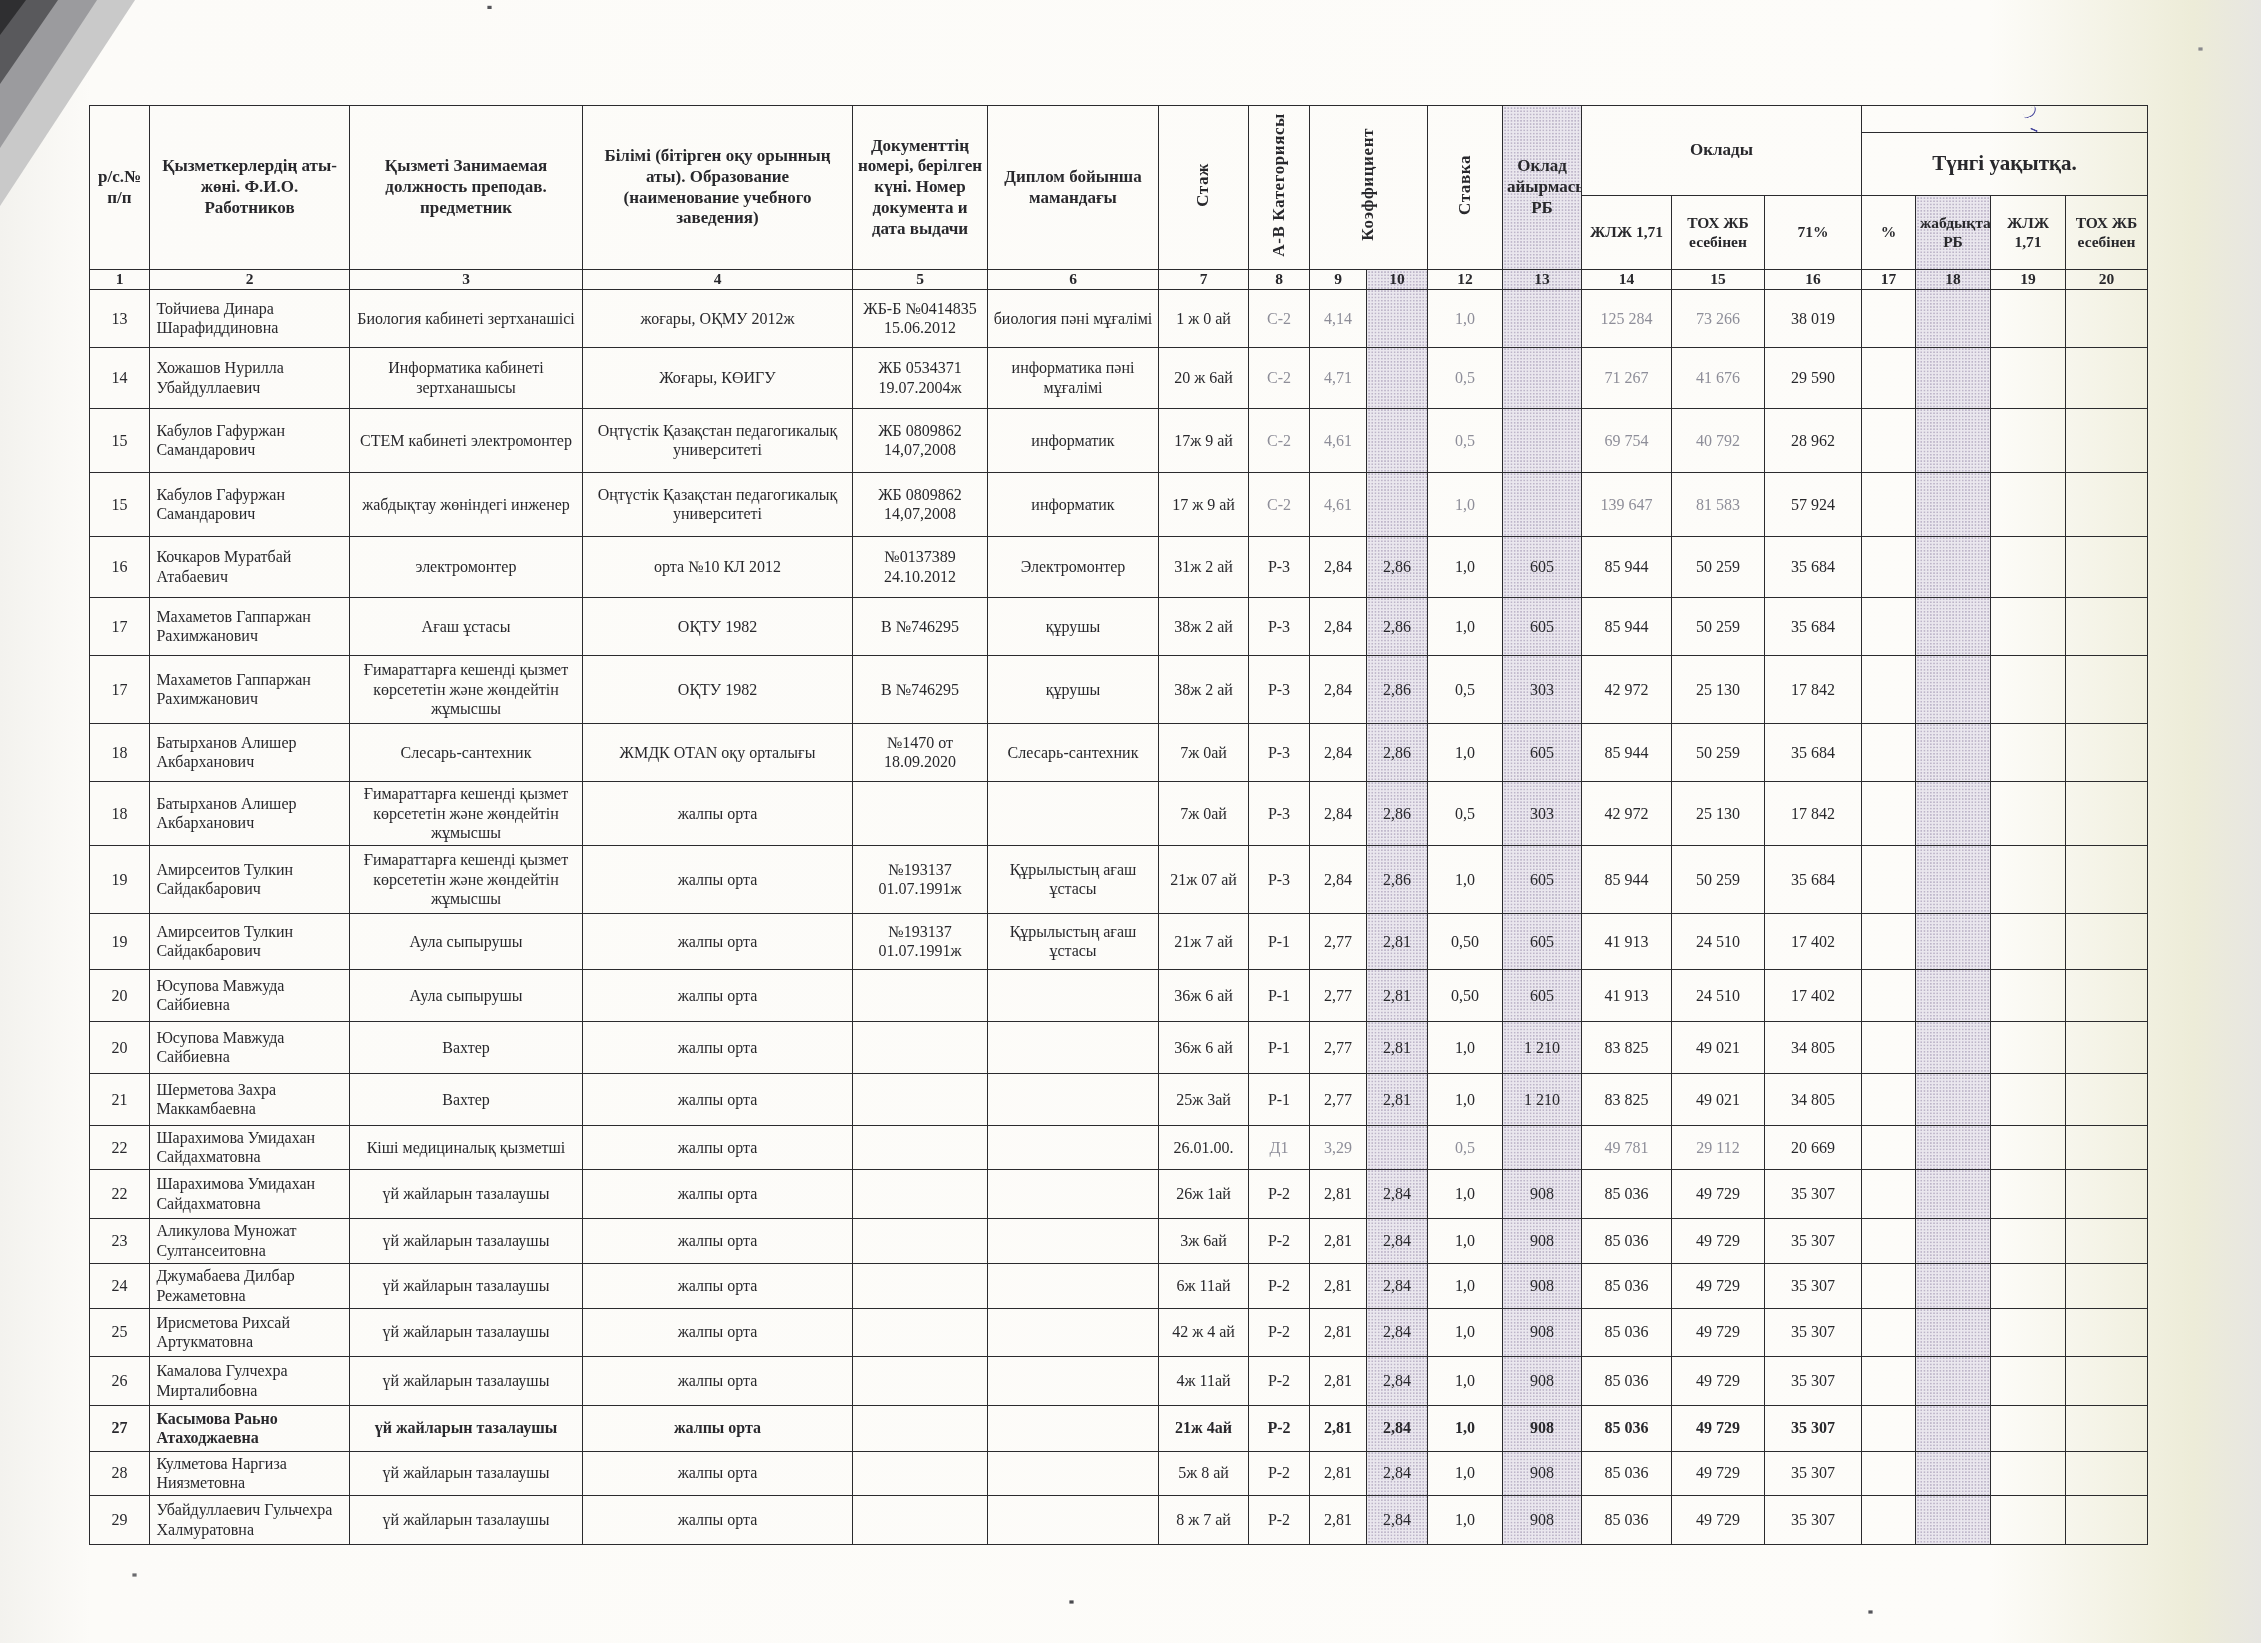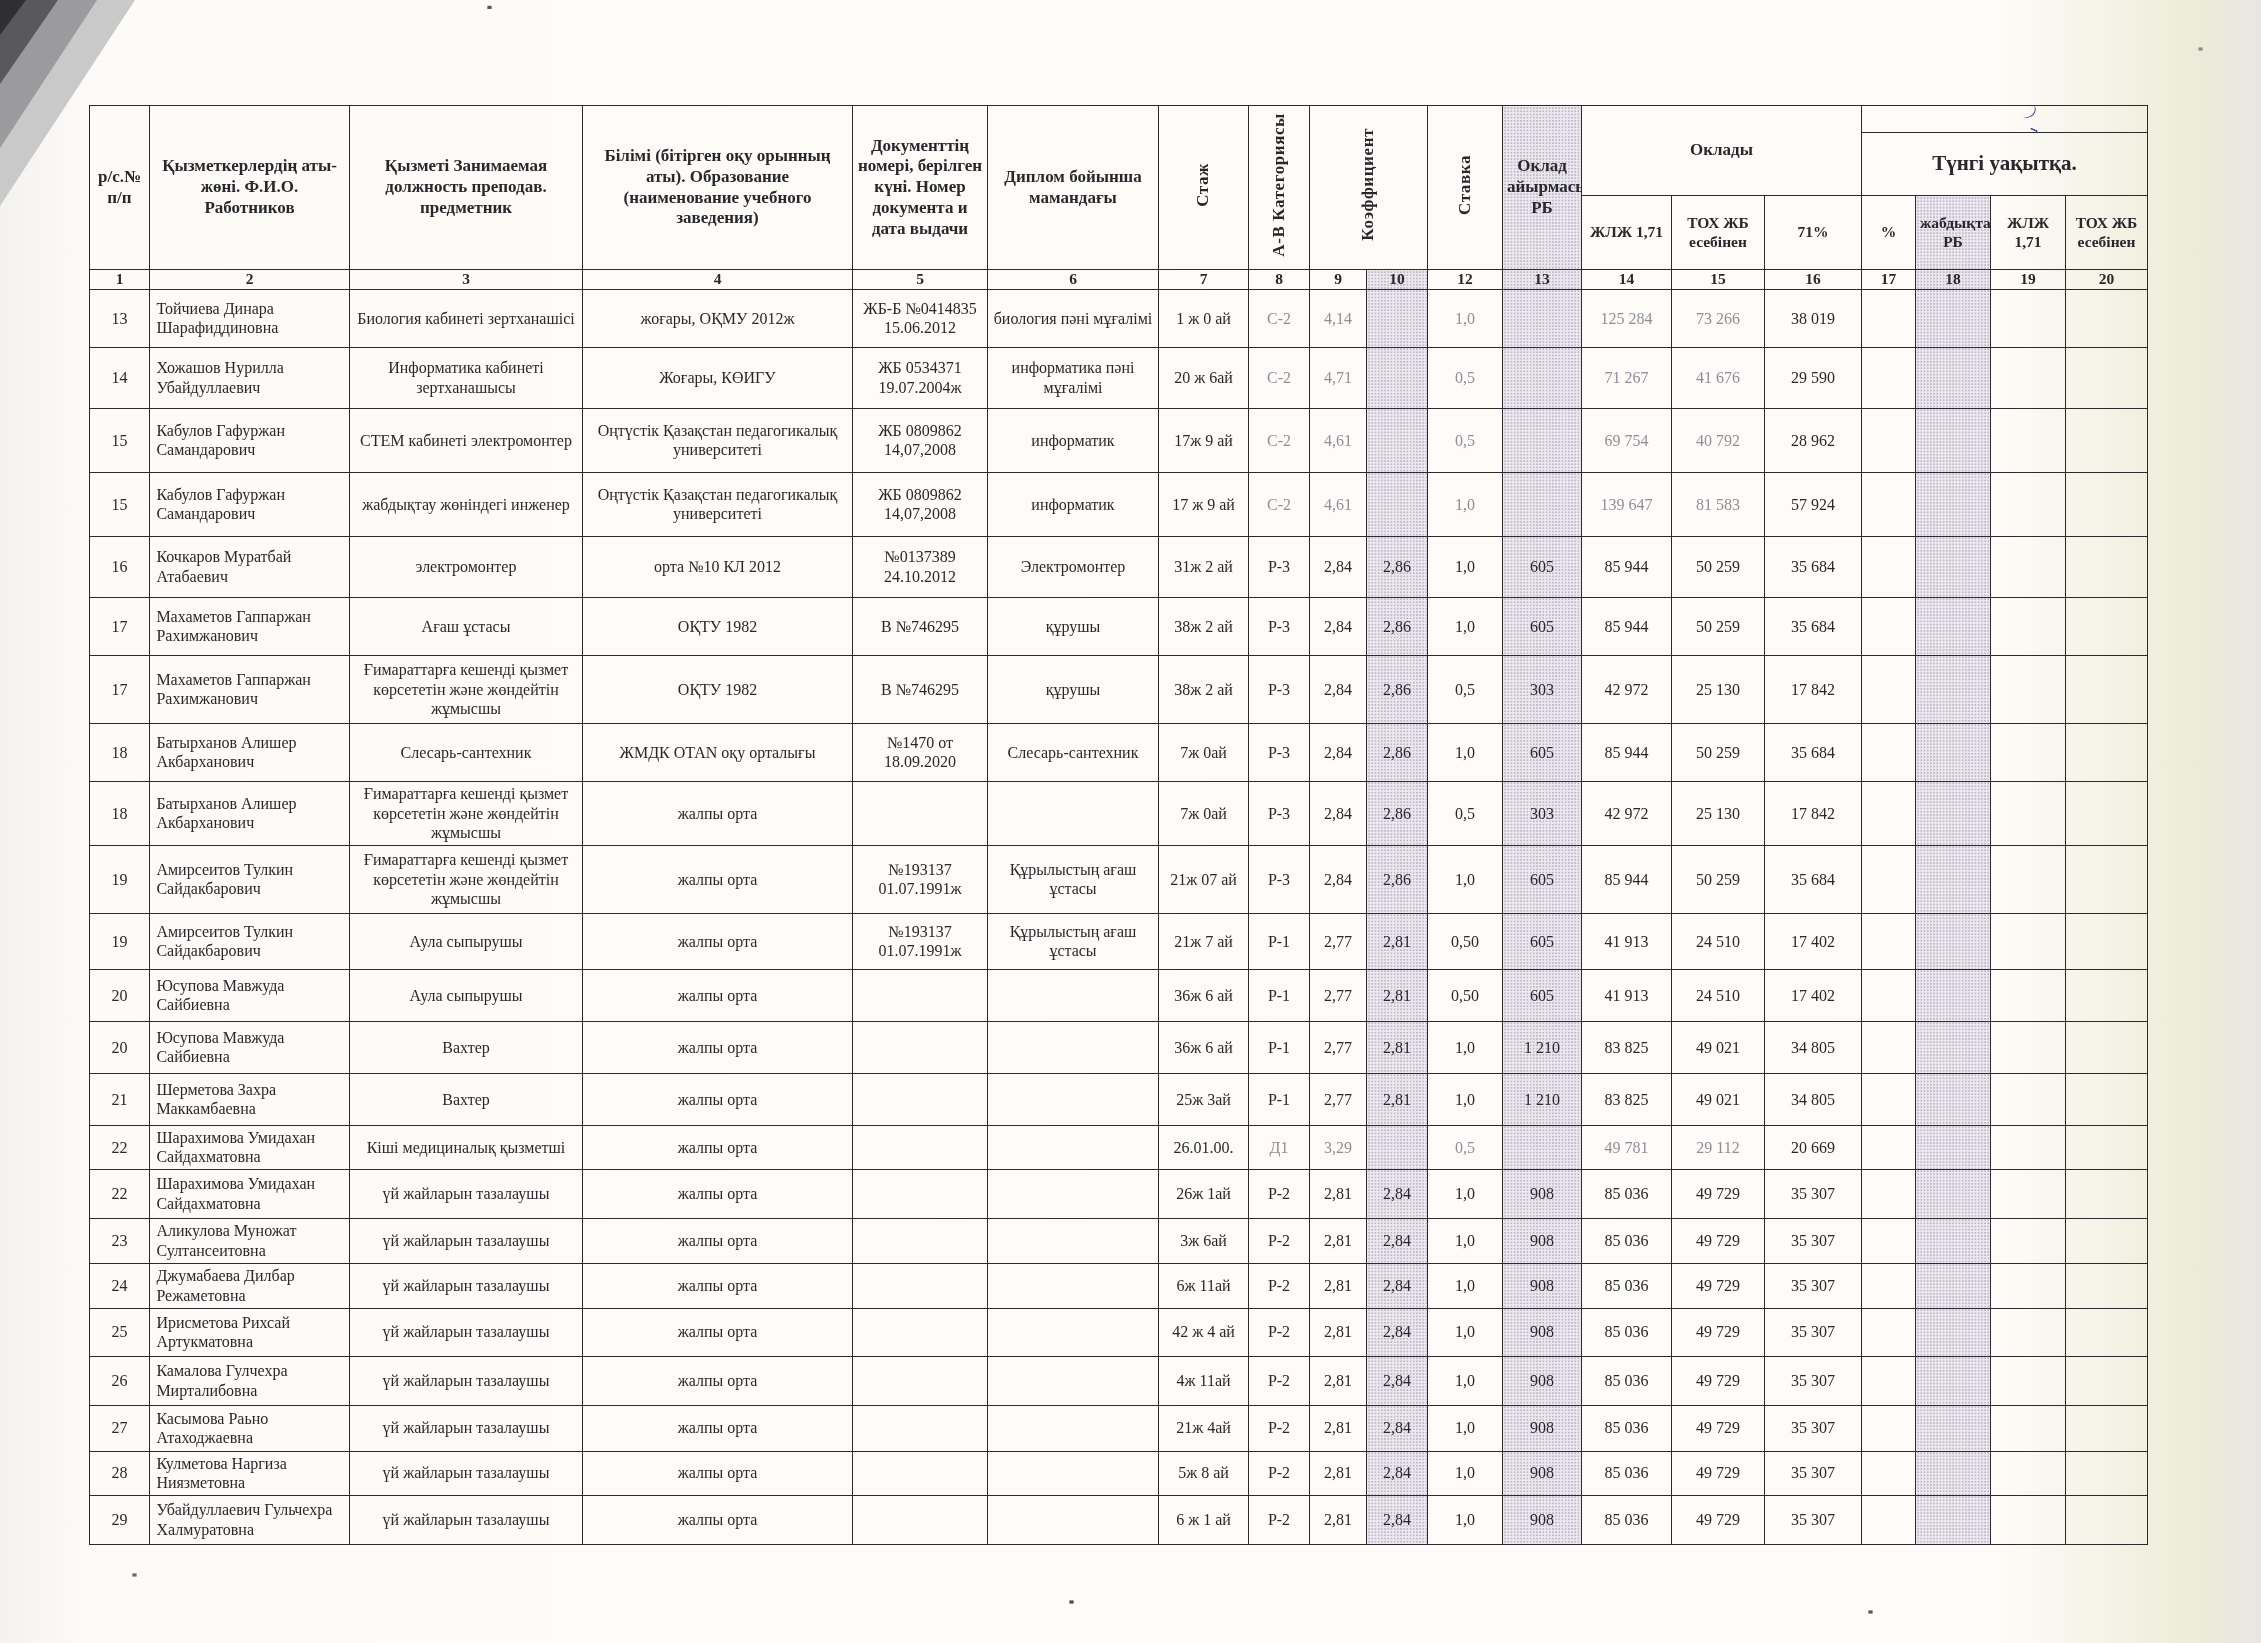--- a/index.html
+++ b/index.html
@@ -570,21 +570,21 @@
           <td class="c-st fnt">1,0</td>
           <td class="c-orb shade">908</td>
           <td class="c-o14 fnt">85 036</td>
           <td class="c-o15 fnt">49 729</td>
           <td class="c-o16">35 307</td>
           <td></td>
           <td class="shade"></td>
           <td></td>
           <td></td>
         </tr>
-        <tr style="height: 46px;">
+        <tr style="height: 46px; font-weight: bold;">
           <td class="c-num">27</td>
           <td class="c-name">Касымова Раьно Атаходжаевна</td>
           <td class="c-pos">үй жайларын тазалаушы</td>
           <td class="c-edu">жалпы орта</td>
           <td class="c-doc"></td>
           <td class="c-spec"></td>
           <td class="c-stazh">21ж 4ай</td>
           <td class="c-cat fnt">Р-2</td>
           <td class="c-k1 fnt">2,81</td>
           <td class="c-k2 shade">2,84</td>
@@ -619,21 +619,21 @@
           <td></td>
           <td></td>
         </tr>
         <tr style="height: 49px;">
           <td class="c-num">29</td>
           <td class="c-name">Убайдуллаевич Гульчехра Халмуратовна</td>
           <td class="c-pos">үй жайларын тазалаушы</td>
           <td class="c-edu">жалпы орта</td>
           <td class="c-doc"></td>
           <td class="c-spec"></td>
-          <td class="c-stazh">6 ж 1 ай</td>
+          <td class="c-stazh">8 ж 7 ай</td>
           <td class="c-cat fnt">Р-2</td>
           <td class="c-k1 fnt">2,81</td>
           <td class="c-k2 shade">2,84</td>
           <td class="c-st fnt">1,0</td>
           <td class="c-orb shade">908</td>
           <td class="c-o14 fnt">85 036</td>
           <td class="c-o15 fnt">49 729</td>
           <td class="c-o16">35 307</td>
           <td></td>
           <td class="shade"></td>

